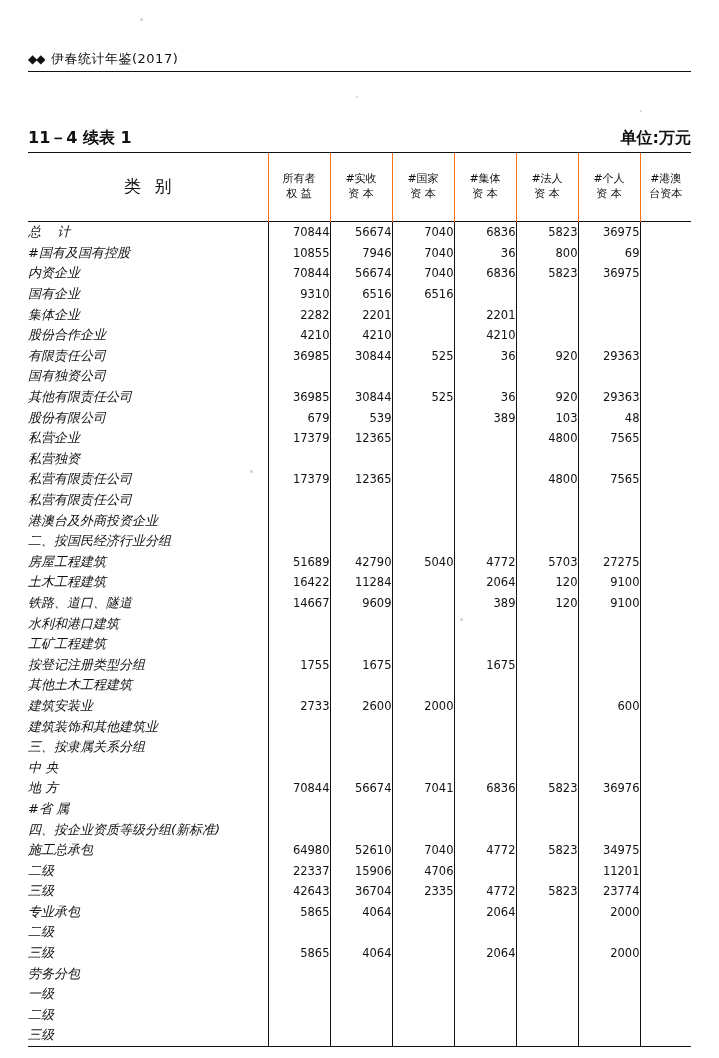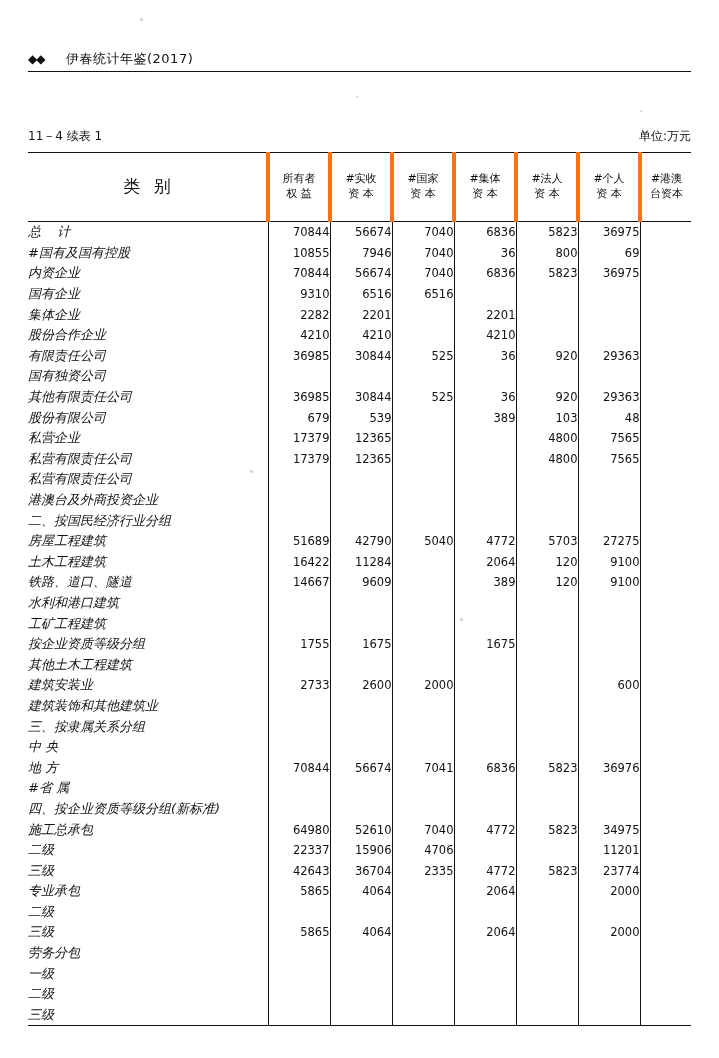--- a/index.html
+++ b/index.html
@@ -34,42 +34,43 @@
   .header-diamonds {
     position: absolute;
     left: 0;
     top: 4px;
     font-size: 12px;
     letter-spacing: -1px;
     color: #111;
   }
   .header-title {
     position: absolute;
-    left: 38px;
+    left: 23px;
     top: 2px;
     font-size: 13px;
     letter-spacing: 0.5px;
   }
   .header-rule {
     position: absolute;
     left: 0;
     top: 23px;
     width: 663px;
     height: 0;
     border-top: 1.6px solid #111;
   }
 
   
   .caption-row {
     position: absolute;
     left: 28px;
     top: 128px;
     width: 663px;
     height: 16px;
-    font-size: 12px;
+    font-size: 16px;
+    font-weight: bold;
   }
   .caption-left {
     position: absolute;
     left: 0;
     top: 0;
   }
   .caption-right {
     position: absolute;
     right: 0;
     top: 0;
@@ -88,21 +89,21 @@
     table-layout: fixed;
     font-size: 11.5px;
   }
   table.main th, table.main td {
     padding: 0;
     margin: 0;
     vertical-align: middle;
   }
   
   .thead-cell {
-    border-left: 4px solid #f97316;
+    border-left: 1px solid #f97316;
     text-align: center;
     line-height: 1.15;
     font-weight: normal;
     height: 68px;
   }
   .thead-cell.first {
     border-left: none;
   }
   .th-label {
     font-size: 17px;
@@ -344,20 +345,30 @@
             <td class="row-cell-label indent3">私营企业</td>
             <td class="row-cell-num">17379</td>
             <td class="row-cell-num">12365</td>
             <td class="row-cell-num"></td>
             <td class="row-cell-num"></td>
             <td class="row-cell-num">4800</td>
             <td class="row-cell-num">7565</td>
             <td class="row-cell-num"></td>
           </tr>
           <tr>
+            <td class="row-cell-label indent4">私营独资</td>
+            <td class="row-cell-num"></td>
+            <td class="row-cell-num"></td>
+            <td class="row-cell-num"></td>
+            <td class="row-cell-num"></td>
+            <td class="row-cell-num"></td>
+            <td class="row-cell-num"></td>
+            <td class="row-cell-num"></td>
+          </tr>
+          <tr>
             <td class="row-cell-label indent4">私营有限责任公司</td>
             <td class="row-cell-num">17379</td>
             <td class="row-cell-num">12365</td>
             <td class="row-cell-num"></td>
             <td class="row-cell-num"></td>
             <td class="row-cell-num">4800</td>
             <td class="row-cell-num">7565</td>
             <td class="row-cell-num"></td>
           </tr>
           <tr>
@@ -434,21 +445,21 @@
             <td class="row-cell-label indent3">工矿工程建筑</td>
             <td class="row-cell-num"></td>
             <td class="row-cell-num"></td>
             <td class="row-cell-num"></td>
             <td class="row-cell-num"></td>
             <td class="row-cell-num"></td>
             <td class="row-cell-num"></td>
             <td class="row-cell-num"></td>
           </tr>
           <tr>
-            <td class="row-cell-label indent3">按企业资质等级分组</td>
+            <td class="row-cell-label indent3">按登记注册类型分组</td>
             <td class="row-cell-num">1755</td>
             <td class="row-cell-num">1675</td>
             <td class="row-cell-num"></td>
             <td class="row-cell-num">1675</td>
             <td class="row-cell-num"></td>
             <td class="row-cell-num"></td>
             <td class="row-cell-num"></td>
           </tr>
           <tr>
             <td class="row-cell-label indent3">其他土木工程建筑</td>

